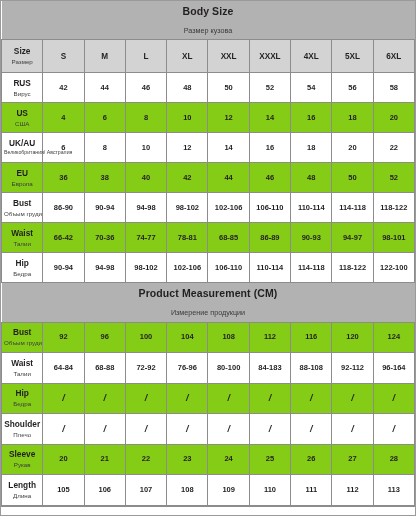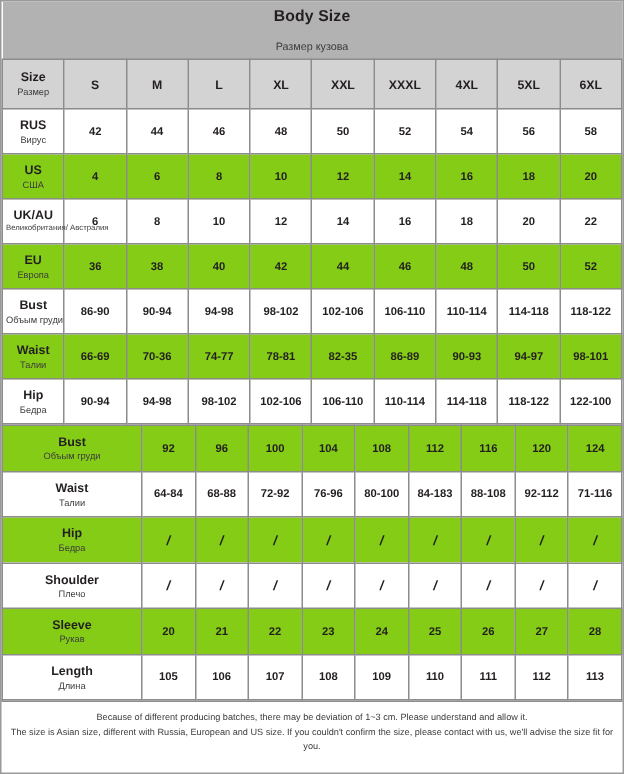--- a/index.html
+++ b/index.html
@@ -214,25 +214,25 @@
         <td class="cell-val">110-114</td>
         <td class="cell-val">114-118</td>
         <td class="cell-val">118-122</td>
       </tr>
 
       <tr class="body-row shade">
         <td class="rowlabel">
           <span class="en">Waist</span>
           <span class="ru">Талии</span>
         </td>
-        <td class="cell-val">66-69</td>
+        <td class="cell-val">66-42</td>
         <td class="cell-val">70-36</td>
         <td class="cell-val">74-77</td>
         <td class="cell-val">78-81</td>
-        <td class="cell-val">82-35</td>
+        <td class="cell-val">68-85</td>
         <td class="cell-val">86-89</td>
         <td class="cell-val">90-93</td>
         <td class="cell-val">94-97</td>
         <td class="cell-val">98-101</td>
       </tr>
 
       <tr class="body-row plain">
         <td class="rowlabel">
           <span class="en">Hip</span>
           <span class="ru">Бедра</span>
@@ -245,20 +245,26 @@
         <td class="cell-val">110-114</td>
         <td class="cell-val">114-118</td>
         <td class="cell-val">118-122</td>
         <td class="cell-val">122-100</td>
       </tr>
     </tbody>
   </table>
 
   <table>
     <tbody>
+      <tr>
+        <td class="band" colspan="10">
+          <span class="en">Product Measurement (CM)</span>
+          <span class="ru">Измерение продукции</span>
+        </td>
+      </tr>
 
       <tr class="prod-row shade">
         <td class="rowlabel">
           <span class="en">Bust</span>
           <span class="ru">Объым груди</span>
         </td>
         <td class="cell-val">92</td>
         <td class="cell-val">96</td>
         <td class="cell-val">100</td>
         <td class="cell-val">104</td>
@@ -275,21 +281,21 @@
           <span class="ru">Талии</span>
         </td>
         <td class="cell-val">64-84</td>
         <td class="cell-val">68-88</td>
         <td class="cell-val">72-92</td>
         <td class="cell-val">76-96</td>
         <td class="cell-val">80-100</td>
         <td class="cell-val">84-183</td>
         <td class="cell-val">88-108</td>
         <td class="cell-val">92-112</td>
-        <td class="cell-val">71-116</td>
+        <td class="cell-val">96-164</td>
       </tr>
 
       <tr class="prod-row shade">
         <td class="rowlabel">
           <span class="en">Hip</span>
           <span class="ru">Бедра</span>
         </td>
         <td class="slash">/</td>
         <td class="slash">/</td>
         <td class="slash">/</td>

